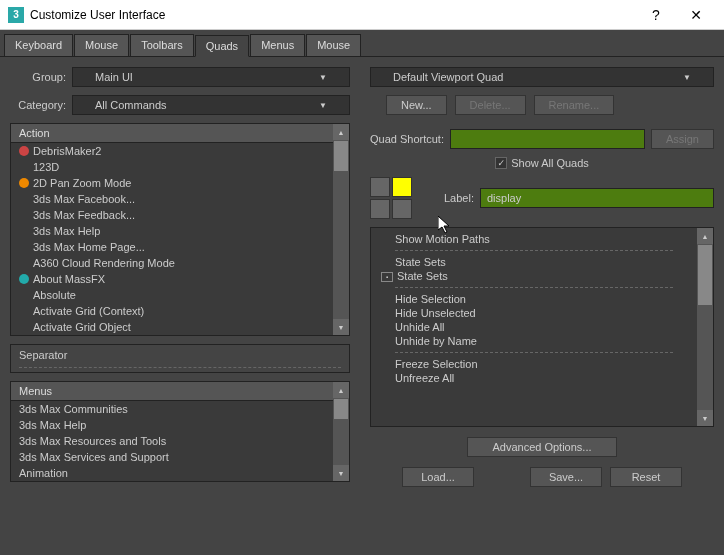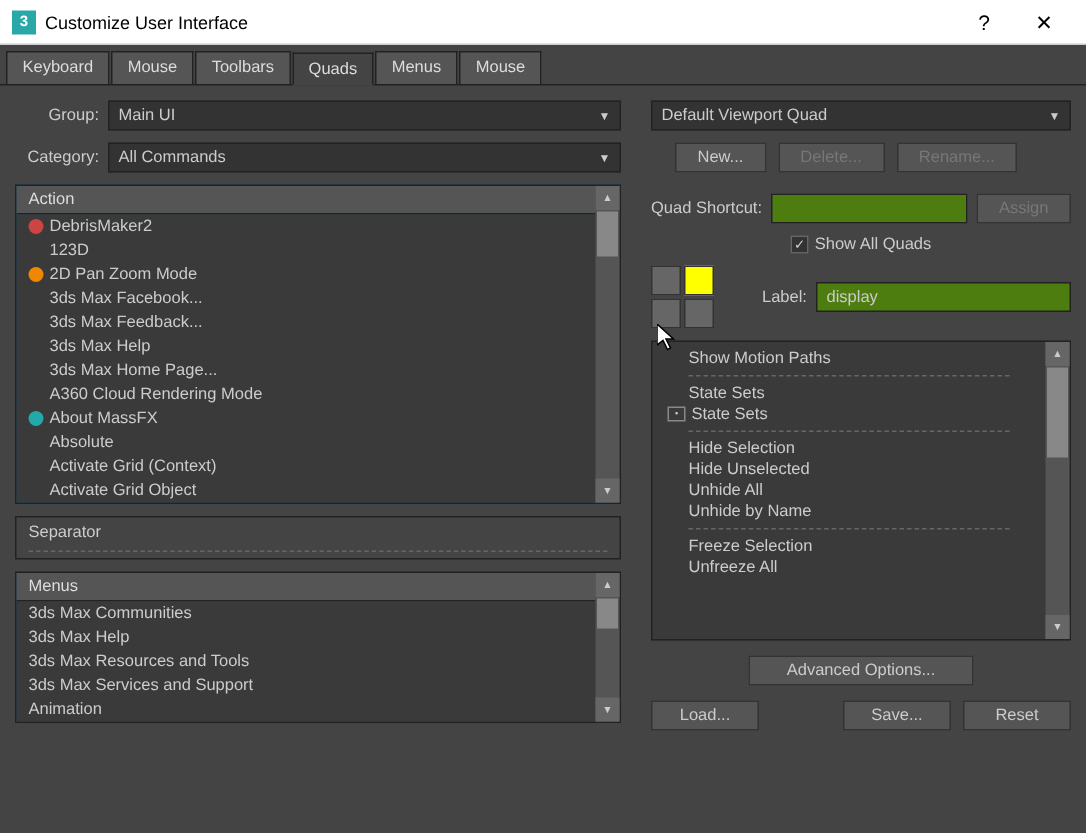--- a/index.html
+++ b/index.html
@@ -6,25 +6,25 @@
 body { background: #444; color: #ccc; width: 724px; height: 555px; overflow: hidden; }
 .titlebar { background: #fff; height: 30px; display: flex; align-items: center; padding: 0 8px; color: #000; border-bottom: 1px solid #ccc; }
 .titlebar .icon { width: 16px; height: 16px; background: #2aa8a8; display: flex; align-items: center; justify-content: center; color: #fff; font-weight: bold; font-size: 10px; margin-right: 6px; }
 .titlebar .title { flex: 1; font-size: 12px; }
 .titlebar .btn { width: 40px; height: 30px; display: flex; align-items: center; justify-content: center; font-size: 14px; cursor: default; }
 .content { background: #444; padding: 0; }
 .tabs { display: flex; border-bottom: 1px solid #222; background: #444; padding: 4px 4px 0 4px; }
 .tab { padding: 4px 10px; background: #555; margin-right: 1px; border: 1px solid #222; border-bottom: none; cursor: default; color: #ddd; }
 .tab.active { background: #444; border-bottom: 1px solid #444; position: relative; top: 1px; }
 .main { display: flex; padding: 10px; gap: 20px; }
-.left { width: 404px; }
+.left { width: 340px; }
 .right { flex: 1; }
 .row { display: flex; align-items: center; margin-bottom: 8px; gap: 6px; }
 .label { width: 56px; text-align: right; color: #ccc; }
-.select { flex: 1; background: #333; border: 1px solid #222; color: #ccc; padding: 3px 6px; display: flex; justify-content: space-between; align-items: center; }
+.select { flex: 1; background: #333; border: 1px solid #222; color: #ccc; padding: 3px 22px; display: flex; justify-content: space-between; align-items: center; }
 .select .chev { font-size: 8px; }
 .listbox { border: 1px solid #222; background: #0c4a6e; }
 .listheader { background: #555; border-bottom: 1px solid #222; padding: 3px 8px; color: #ddd; }
 .listbody { background: #3a3a3a; max-height: 200px; overflow-y: auto; }
 .listbody.short { max-height: 90px; }
 .item { padding: 2px 8px; color: #ccc; white-space: nowrap; display: flex; align-items: center; gap: 4px; }
 .item.indent { padding-left: 22px; }
 .item .ic { display:inline-block; width:10px; height:10px; }
 .ic-red { background:#c44; border-radius:50%; }
 .ic-orange { background:#e80; border-radius:50%; }

